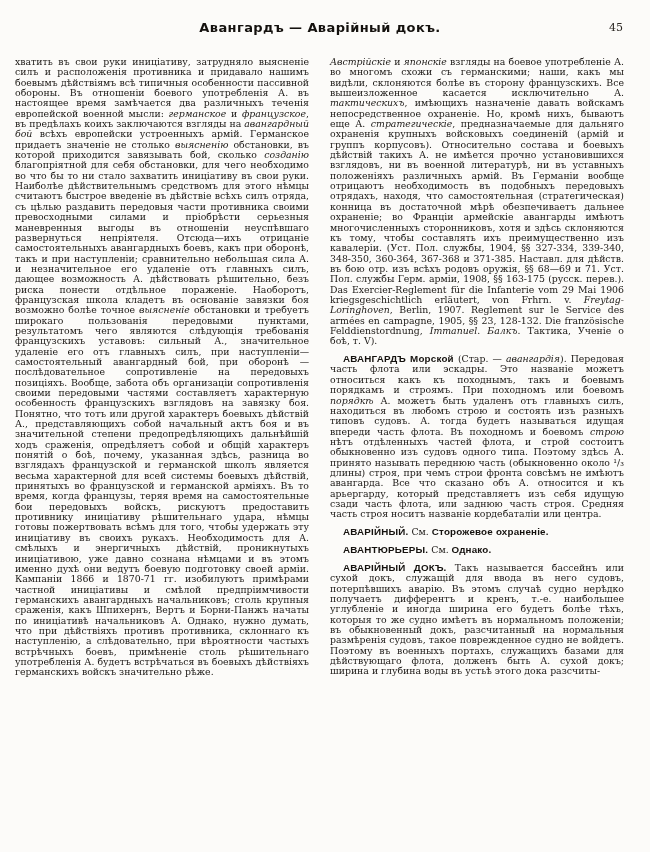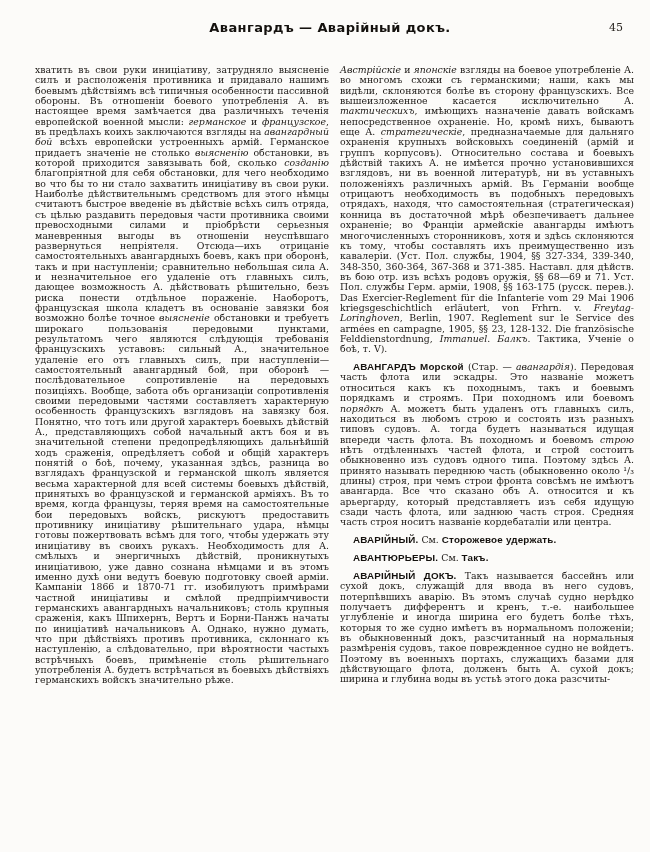--- a/index.html
+++ b/index.html
@@ -2,32 +2,32 @@
 <html lang="ru"><head>
 <meta charset="utf-8">
 <style>
   html, body { margin:0; padding:0; }
   body {
     width:650px; height:852px; overflow:hidden;
     background:#fcfbf9;
     color:#1b1815;
     font-family:"DejaVu Serif","Liberation Serif",serif;
   }
-  .page { width:650px; height:852px; box-sizing:border-box; padding:20px 25px 0 35px; }
+  .page { width:650px; height:852px; box-sizing:border-box; padding:20px 25px 0 15px; }
   .page-header { position:relative; height:22px; }
   .header-title {
     position:absolute; left:0; right:0; text-align:center;
     font-family:"DejaVu Sans","Liberation Sans",sans-serif;
     font-weight:bold; font-size:13px; letter-spacing:0.4px; color:#14110e;
   }
   .page-number {
     position:absolute; right:2px; top:1px;
     font-size:11px; color:#2a2622;text-align:right;
   }
-  .text-columns { display:flex; gap:11px; margin-top:23px; }
+  .text-columns { display:flex; gap:21px; margin-top:15px; }
   .col {
     width:294px; flex:0 0 294px;
     font-size:9.35px; line-height:10.35px;
     text-align:justify; text-justify:inter-word;
     overflow-wrap:break-word;
   }
   .col p { margin:0; }
   .col p.indent { text-indent:13px; margin-top:7.5px; }
   .hw {
     font-family:Liberation Sans, sans-serif;
@@ -43,18 +43,18 @@
     <div class="header-title">Авангардъ — Аварійный докъ.</div>
     <div class="page-number">45</div>
   </div>
   <div class="text-columns">
     <div class="col" id="left-col">
         <p>хватить въ свои руки иниціативу, затрудняло выясненіе силъ и расположенія противника и придавало нашимъ боевымъ дѣйствіямъ всѣ типичныя особенности пассивной обороны. Въ отношеніи боевого употребленія А. въ настоящее время замѣчается два различныхъ теченія европейской военной мысли: <i>германское</i> и <i>французское</i>, въ предѣлахъ коихъ заключаются взгляды на <i>авангардный бой</i> всѣхъ европейски устроенныхъ армій. Германское придаетъ значеніе не столько <i>выясненію</i> обстановки, въ которой приходится завязывать бой, сколько <i>созданію</i> благопріятной для себя обстановки, для чего необходимо во что бы то ни стало захватить иниціативу въ свои руки. Наиболѣе дѣйствительнымъ средствомъ для этого нѣмцы считаютъ быстрое введеніе въ дѣйствіе всѣхъ силъ отряда, съ цѣлью раздавить передовыя части противника своими превосходными силами и пріобрѣсти серьезныя маневренныя выгоды въ отношеніи неуспѣвшаго развернуться непріятеля. Отсюда—ихъ отрицаніе самостоятельныхъ авангардныхъ боевъ, какъ при оборонѣ, такъ и при наступленіи; сравнительно небольшая сила А. и незначительное его удаленіе отъ главныхъ силъ, дающее возможность А. дѣйствовать рѣшительно, безъ риска понести отдѣльное пораженіе. Наоборотъ, французская школа кладетъ въ основаніе завязки боя возможно болѣе точное <i>выясненіе</i> обстановки и требуетъ широкаго пользованія передовыми пунктами, результатомъ чего являются слѣдующія требованія французскихъ уставовъ: сильный А., значительное удаленіе его отъ главныхъ силъ, при наступленіи—самостоятельный авангардный бой, при оборонѣ — послѣдовательное сопротивленіе на передовыхъ позиціяхъ. Вообще, забота объ организаціи сопротивленія своими передовыми частями составляетъ характерную особенность французскихъ взглядовъ на завязку боя. Понятно, что тотъ или другой характеръ боевыхъ дѣйствій А., представляющихъ собой начальный актъ боя и въ значительной степени предопредѣляющихъ дальнѣйшій ходъ сраженія, опредѣляетъ собой и общій характеръ понятій о боѣ, почему, указанная здѣсь, разница во взглядахъ французской и германской школъ является весьма характерной для всей системы боевыхъ дѣйствій, принятыхъ во французской и германской арміяхъ. Въ то время, когда французы, теряя время на самостоятельные бои передовыхъ войскъ, рискуютъ предоставить противнику иниціативу рѣшительнаго удара, нѣмцы готовы пожертвовать всѣмъ для того, чтобы удержать эту иниціативу въ своихъ рукахъ. Необходимость для А. смѣлыхъ и энергичныхъ дѣйствій, проникнутыхъ иниціативою, уже давно сознана нѣмцами и въ этомъ именно духѣ они ведутъ боевую подготовку своей арміи. Кампаніи 1866 и 1870-71 гг. изобилуютъ примѣрами частной иниціативы и смѣлой предпріимчивости германскихъ авангардныхъ начальниковъ; столь крупныя сраженія, какъ Шпихернъ, Вертъ и Борни-Панжъ начаты по иниціативѣ начальниковъ А. Однако, нужно думать, что при дѣйствіяхъ противъ противника, склоннаго къ наступленію, а слѣдовательно, при вѣроятности частыхъ встрѣчныхъ боевъ, примѣненіе столь рѣшительнаго употребленія А. будетъ встрѣчаться въ боевыхъ дѣйствіяхъ германскихъ войскъ значительно рѣже.</p>
       </div>
     <div class="col" id="right-col">
         <p><i>Австрійскіе</i> и <i>японскіе</i> взгляды на боевое употребленіе А. во многомъ схожи съ германскими; наши, какъ мы видѣли, склоняются болѣе въ сторону французскихъ. Все вышеизложенное касается исключительно А. <i>тактическихъ</i>, имѣющихъ назначеніе давать войскамъ непосредственное охраненіе. Но, кромѣ нихъ, бываютъ еще А. <i>стратегическіе</i>, предназначаемые для дальняго охраненія крупныхъ войсковыхъ соединеній (армій и группъ корпусовъ). Относительно состава и боевыхъ дѣйствій такихъ А. не имѣется прочно установившихся взглядовъ, ни въ военной литературѣ, ни въ уставныхъ положеніяхъ различныхъ армій. Въ Германіи вообще отрицаютъ необходимость въ подобныхъ передовыхъ отрядахъ, находя, что самостоятельная (стратегическая) конница въ достаточной мѣрѣ обезпечиваетъ дальнее охраненіе; во Франціи армейскіе авангарды имѣютъ многочисленныхъ сторонниковъ, хотя и здѣсь склоняются къ тому, чтобы составлять ихъ преимущественно изъ кавалеріи. (Уст. Пол. службы, 1904, §§ 327-334, 339-340, 348-350, 360-364, 367-368 и 371-385. Наставл. для дѣйств. въ бою отр. изъ всѣхъ родовъ оружія, §§ 68—69 и 71. Уст. Пол. службы Герм. арміи, 1908, §§ 163-175 (русск. перев.). Das Exercier-Reglement für die Infanterie vom 29 Mai 1906 kriegsgeschichtlich erläutert, von Frhrn. v. <i>Freytag-Loringhoven</i>, Berlin, 1907. Reglement sur le Service des armées en campagne, 1905, §§ 23, 128-132. Die französische Felddienstordnung, <i>Immanuel</i>. <i>Балкъ</i>. Тактика, Ученіе о боѣ, т. V).</p>
         <p class="indent"><b class="hw">АВАНГАРДЪ Морской</b> (Стар. — <i>авангардія</i>). Передовая часть флота или эскадры. Это названіе можетъ относиться какъ къ походнымъ, такъ и боевымъ порядкамъ и строямъ. При походномъ или боевомъ <i>порядкѣ</i> А. можетъ быть удаленъ отъ главныхъ силъ, находиться въ любомъ строю и состоять изъ разныхъ типовъ судовъ. А. тогда будетъ называться идущая впереди часть флота. Въ походномъ и боевомъ <i>строю</i> нѣтъ отдѣленныхъ частей флота, и строй состоитъ обыкновенно изъ судовъ одного типа. Поэтому здѣсь А. принято называть переднюю часть (обыкновенно около ¹/₃ длины) строя, при чемъ строи фронта совсѣмъ не имѣютъ авангарда. Все что сказано объ А. относится и къ арьергарду, который представляетъ изъ себя идущую сзади часть флота, или заднюю часть строя. Средняя часть строя носитъ названіе кордебаталіи или центра.</p>
-        <p class="indent"><b class="hw">АВАРІЙНЫЙ.</b> См. <b class="hw">Сторожевое удержать.</b></p>
-        <p class="indent"><b class="hw">АВАНТЮРЬЕРЫ.</b> См. <b class="hw">Такъ.</b></p>
+        <p class="indent"><b class="hw">АВАРІЙНЫЙ.</b> См. <b class="hw">Сторожевое охраненіе.</b></p>
+        <p class="indent"><b class="hw">АВАНТЮРЬЕРЫ.</b> См. <b class="hw">Однако.</b></p>
         <p class="indent"><b class="hw">АВАРІЙНЫЙ ДОКЪ.</b> Такъ называется бассейнъ или сухой докъ, служащій для ввода въ него судовъ, потерпѣвшихъ аварію. Въ этомъ случаѣ судно нерѣдко получаетъ дифферентъ и кренъ, т.-е. наибольшее углубленіе и иногда ширина его будетъ болѣе тѣхъ, которыя то же судно имѣетъ въ нормальномъ положеніи; въ обыкновенный докъ, разсчитанный на нормальныя размѣренія судовъ, такое поврежденное судно не войдетъ. Поэтому въ военныхъ портахъ, служащихъ базами для дѣйствующаго флота, долженъ быть А. сухой докъ; ширина и глубина воды въ устьѣ этого дока разсчиты-</p>
       </div>
   </div>
 </div>
 
 </body></html>

